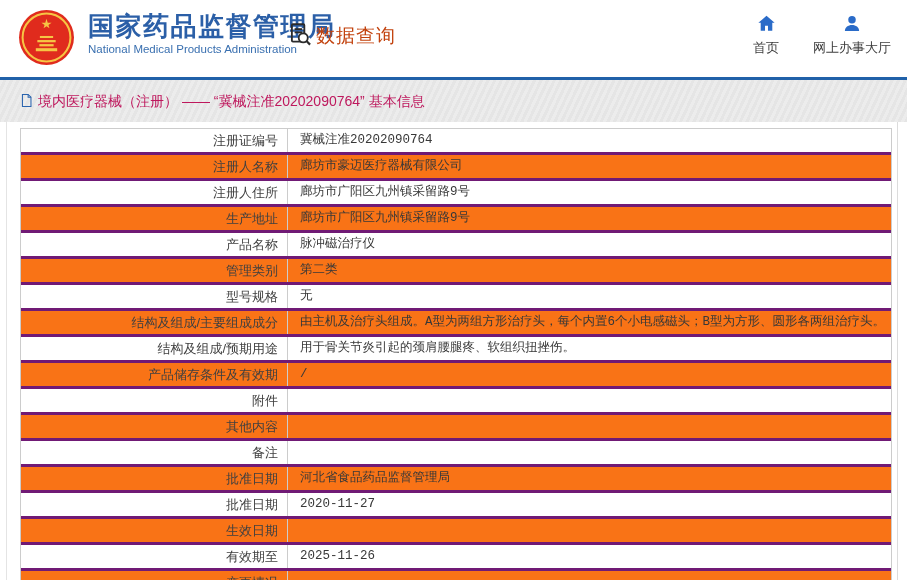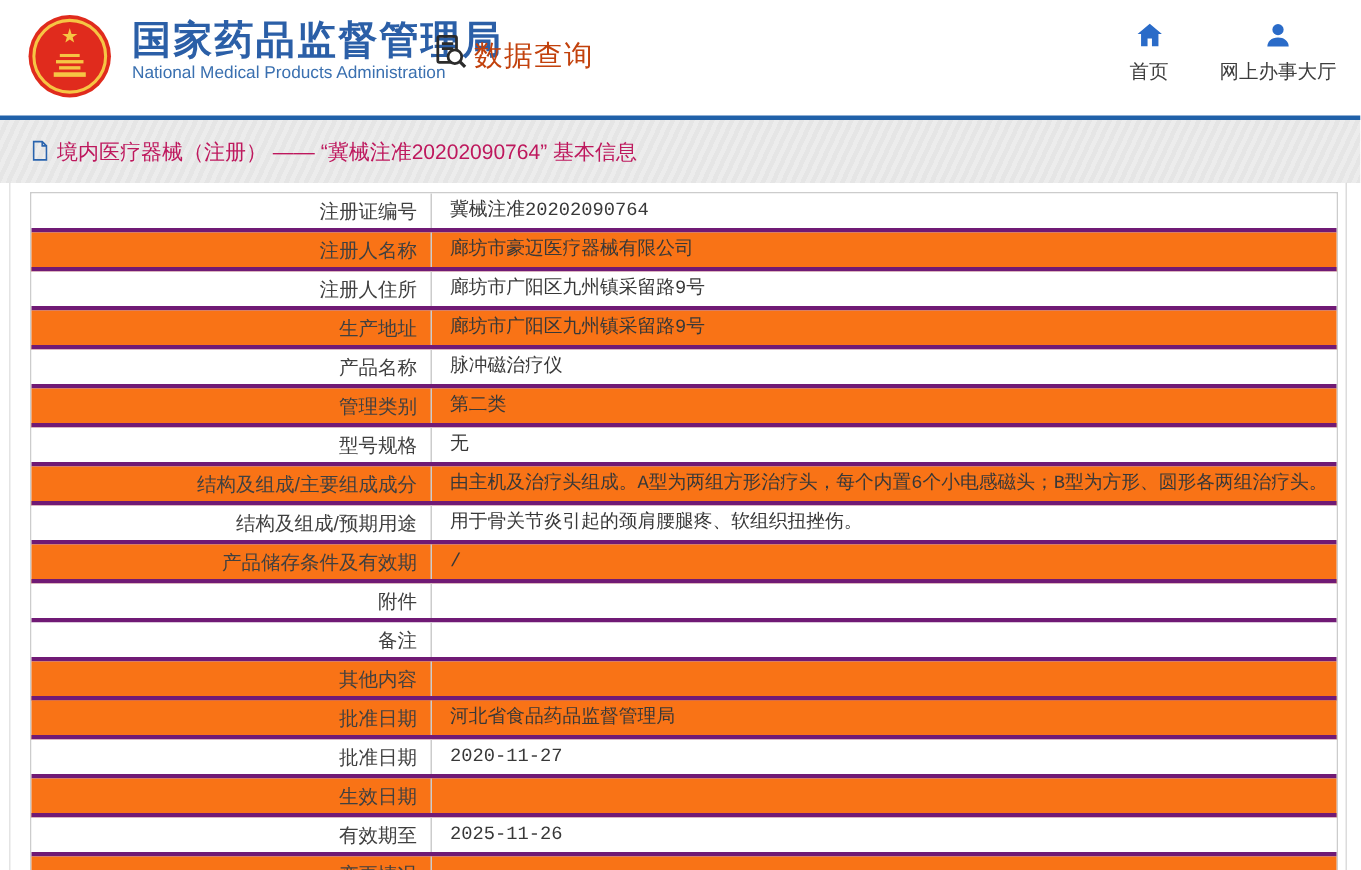--- a/index.html
+++ b/index.html
@@ -146,26 +146,26 @@
       <div class="tvalue">用于骨关节炎引起的颈肩腰腿疼、软组织扭挫伤。</div>
     </div>
     <div class="trow alt">
       <div class="tlabel">产品储存条件及有效期</div>
       <div class="tvalue">/</div>
     </div>
     <div class="trow">
       <div class="tlabel">附件</div>
       <div class="tvalue"></div>
     </div>
+    <div class="trow alt">
+      <div class="tlabel">其他内容</div>
+      <div class="tvalue"></div>
+    </div>
     <div class="trow">
       <div class="tlabel">备注</div>
-      <div class="tvalue"></div>
-    </div>
-    <div class="trow alt">
-      <div class="tlabel">其他内容</div>
       <div class="tvalue"></div>
     </div>
     <div class="trow alt">
       <div class="tlabel">批准日期</div>
       <div class="tvalue">河北省食品药品监督管理局</div>
     </div>
     <div class="trow">
       <div class="tlabel">批准日期</div>
       <div class="tvalue">2020-11-27</div>
     </div>

